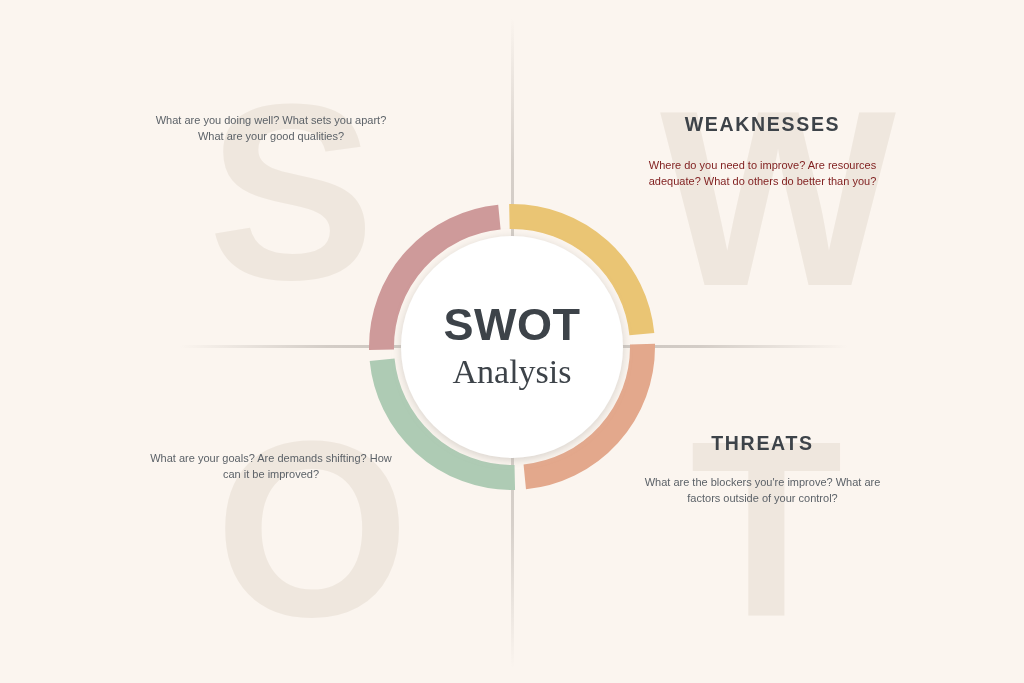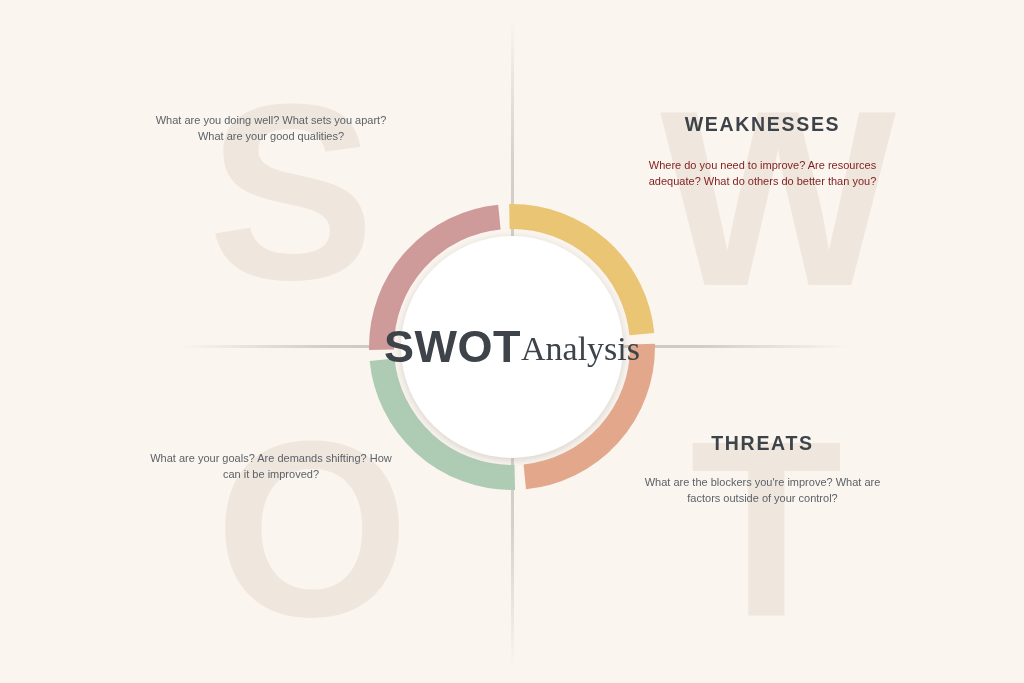--- a/index.html
+++ b/index.html
@@ -102,21 +102,21 @@
     z-index: 3;
   }
   #donut-svg { display: block; }
   .donut-center-text {
     position: absolute;
     left: 0;
     top: 0;
     width: 286px;
     height: 286px;
     display: flex;
-    flex-direction: row;
+    flex-direction: column;
     align-items: center;
     justify-content: center;
     pointer-events: none;
   }
   .swot-word {
     font-size: 45px;
     font-weight: 700;
     color: #3D4349;
     letter-spacing: 0.5px;
     line-height: 1.05;

